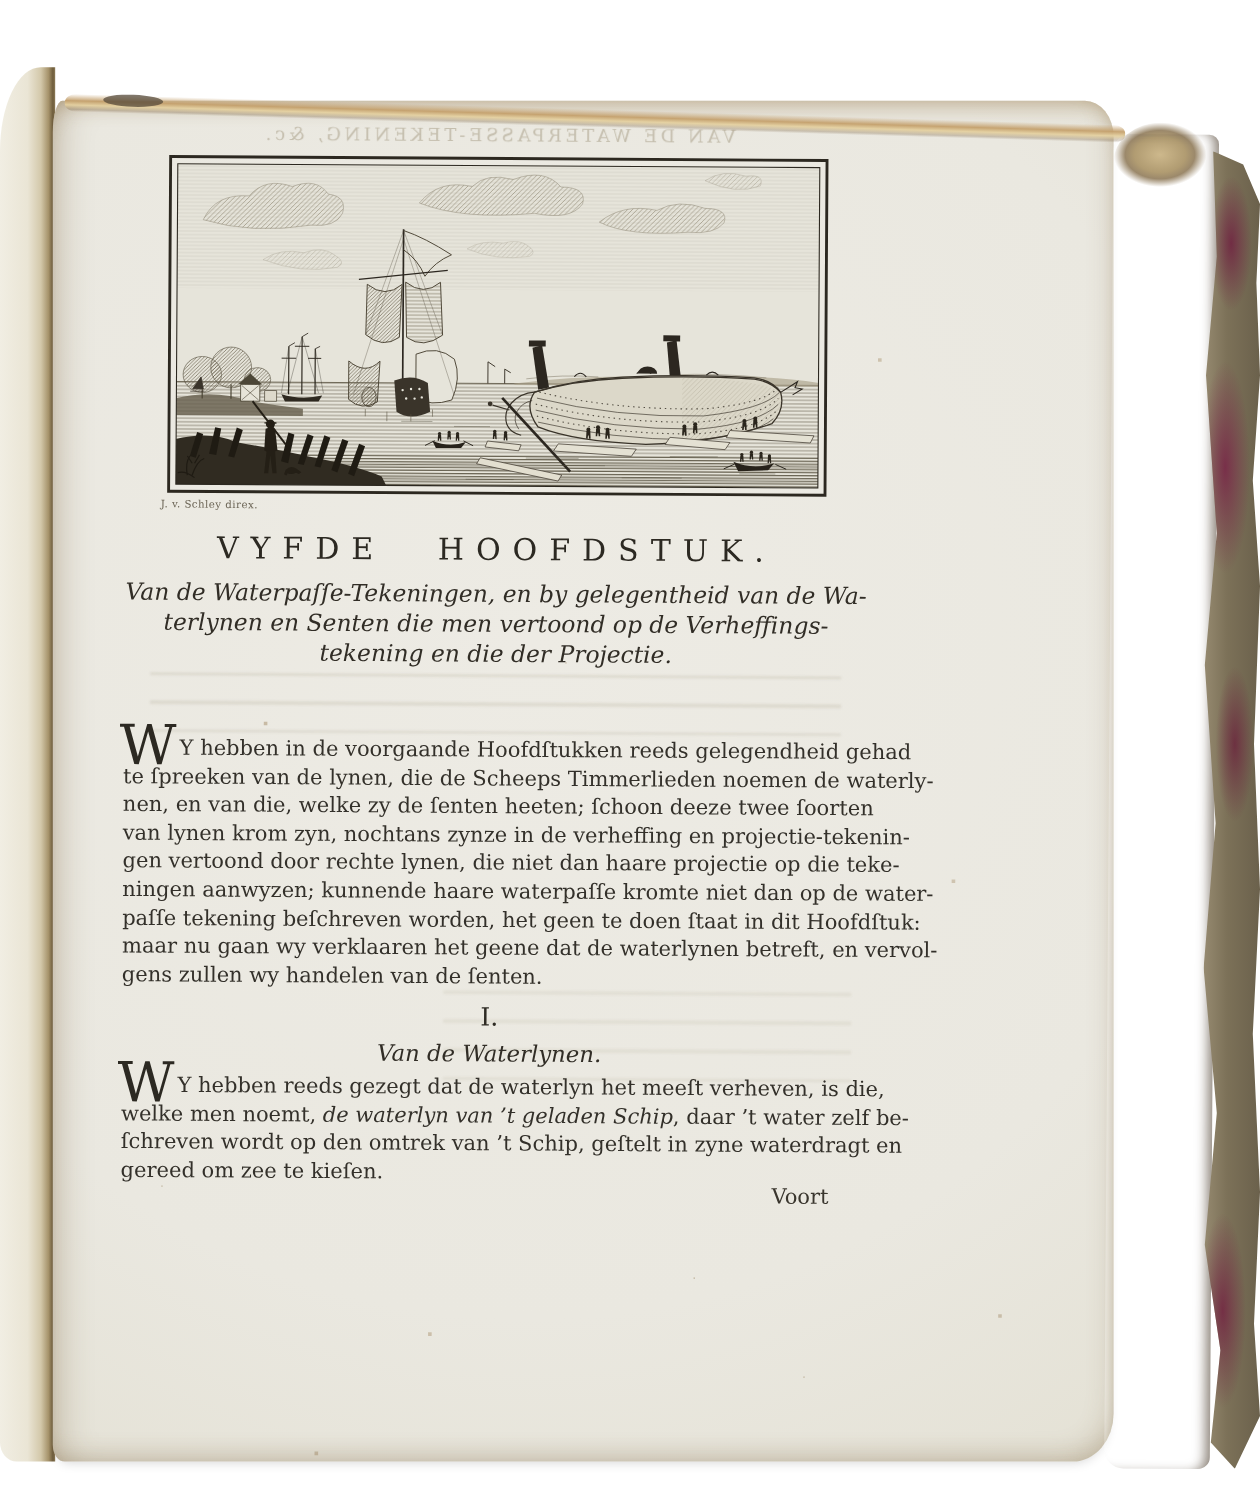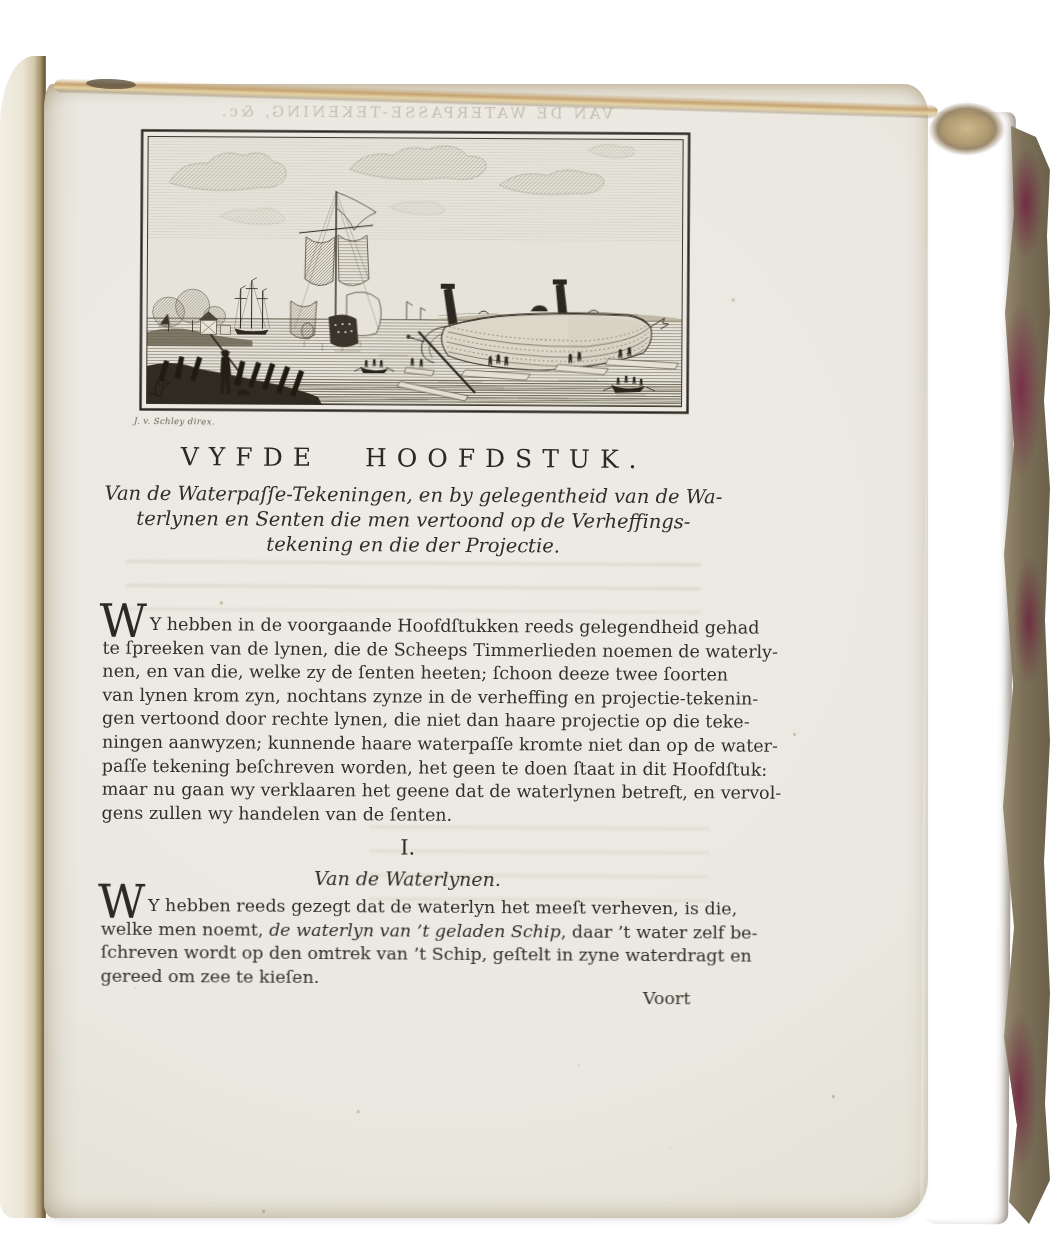--- a/index.html
+++ b/index.html
@@ -72,21 +72,21 @@
   .ghost-stripe{
     position:absolute; filter:blur(1.1px);
     background:repeating-linear-gradient(180deg, rgba(120,108,78,.12) 0 3px, rgba(120,108,78,0) 3px 24px);
   }
   .gs1{ left:84px; top:478px; width:576px; height:50px; }
   .gs2{ left:330px; top:742px; width:340px; height:86px; opacity:.7; }
 
   
   .engraving{ position:absolute; left:96px; top:46px; width:552px; height:284px; }
   .engraving svg{ display:block; width:552px; height:284px; }
-  .signature{ position:absolute; left:92px; top:334px; font-style:italic; font-size:8.5px;
+  .signature{ position:absolute; left:92px; top:334px; font-size:8.5px;
     color:#6a6354; transform:rotate(.3deg); letter-spacing:.4px; }
 
   
   .heading{
     position:absolute; left:66px; top:360px; width:612px; text-align:center;
     font-size:25px; font-weight:normal; letter-spacing:10px; word-spacing:26px;
     color:#2c2922; white-space:nowrap;
   }
   .subtitle{ position:absolute; left:46px; top:399px; width:652px; text-align:center;
     font-style:italic; font-size:19.5px; line-height:25px; color:#312d26; }

